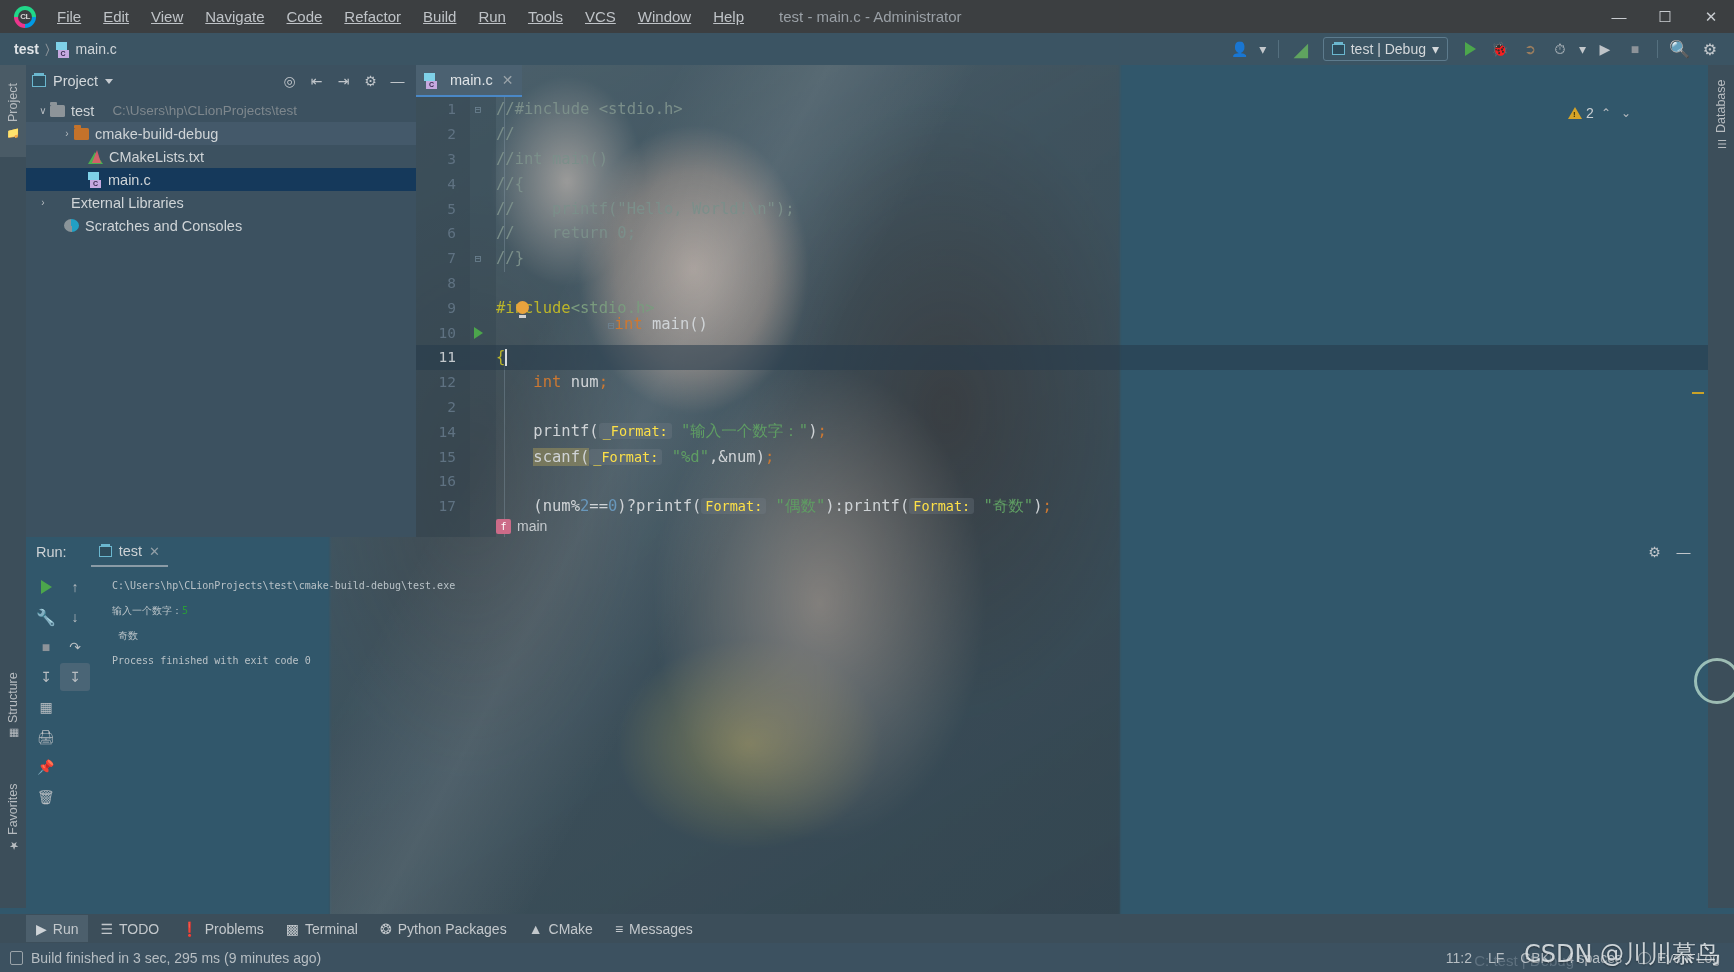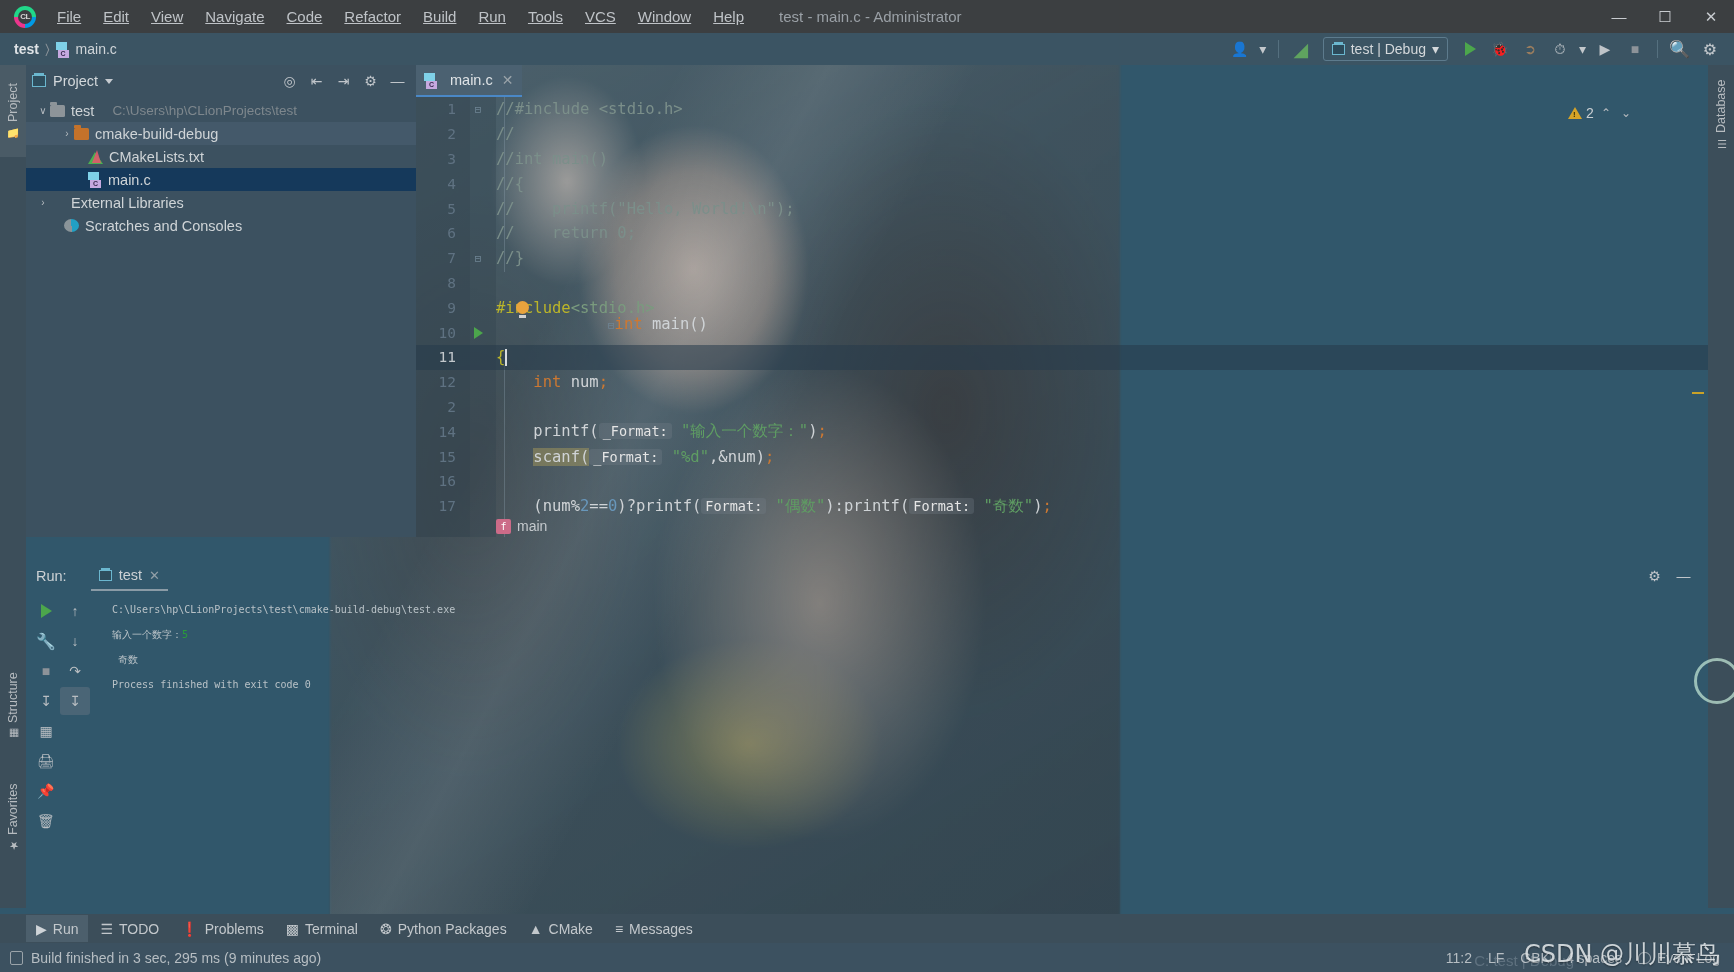--- a/index.html
+++ b/index.html
@@ -156,35 +156,35 @@
   .ctext { position:relative; }
   .c-comment { color:#7b8f8a; }
   .c-kw { color:#cc7832; }
   .c-str { color:#5f9e63; }
   .c-num { color:#6897bb; }
   .c-inc { color:#bbb529; }
   .c-hdr { color:#7a9b7e; }
   .c-plain { color:#cfd3d6; }
   .c-semi { color:#cc7832; }
   .hint {
-    background:rgba(120,130,138,.30); color:#e5e5e5; font-size:13.5px;
+    background:rgba(120,130,138,.30); color:#fde047; font-size:13.5px;
     border-radius:3px; padding:0 4px; font-family:"DejaVu Sans Mono", monospace;
   }
   .hl-yellow { background:rgba(176,160,90,.45); }
   .bulb { position:absolute; width:13px;height:13px; border-radius:50%; background:#e8a33d; }
   .bulb::after{ content:""; position:absolute; left:3px; bottom:-4px; width:7px; height:3px; background:#d0d0d0; }
   .caret-bar { display:inline-block; width:1.5px; height:17px; background:#d8dde0; vertical-align:middle; }
   .indent-guide { position:absolute; top:0; width:1px; background:rgba(140,160,175,.35); }
   .breadcrumb-bar { position:absolute; left:80px; bottom:0; height:22px; display:flex; align-items:center; gap:6px; color:#c4c9cd; font-size:14px; }
   .f-badge { width:15px;height:15px;background:#cc6b88;border-radius:2px;color:#fff;font-size:10px;
      display:flex;align-items:center;justify-content:center; font-family:"DejaVu Sans Mono",monospace; }
   .marker-right { position:absolute; right:4px; top:295px; width:12px; height:2px; background:#c9a227; }
 
   
-  .run-panel { position:absolute; left:26px; top:561px; width:1682px; height:295px; z-index:30; }
+  .run-panel { position:absolute; left:26px; top:537px; width:1682px; height:295px; z-index:30; }
   .run-head { height:30px; display:flex; align-items:center; color:#cdd2d5; font-size:14.5px; position:relative; }
   .run-label { margin-left:10px; }
   .run-tab { margin-left:24px; display:flex; align-items:center; gap:7px; padding:0 8px; height:30px;
      border-bottom:2px solid #8a9ba6; }
   .run-tab .ti { width:13px;height:11px;border:1.5px solid #6bb7cf;background:#2e4d5d;position:relative;}
   .run-tab .ti::after{content:"";position:absolute;left:1px;top:-3px;width:9px;height:2px;background:#6bb7cf;}
   .run-tab .x { color:#93a0a8; font-size:13px; }
   .run-head-right { margin-left:auto; display:flex; align-items:center; gap:4px; padding-right:12px; }
   .run-body { display:flex; height:265px; }
   .run-tools { width:40px; display:flex; flex-direction:column; align-items:center; padding-top:6px; gap:2px; }

